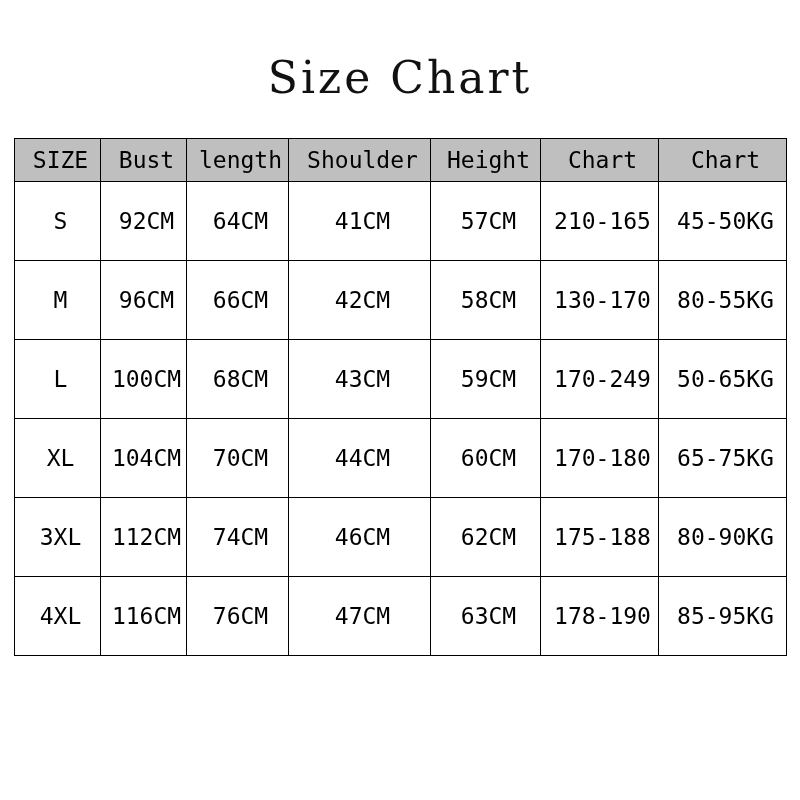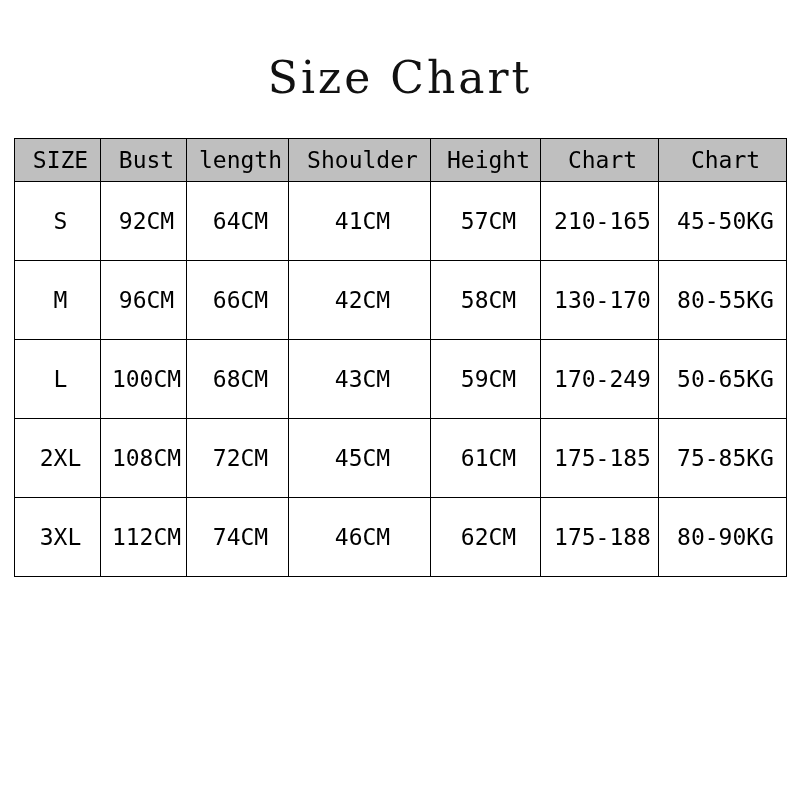--- a/index.html
+++ b/index.html
@@ -122,34 +122,43 @@
         <tr>
           <td>L</td>
           <td>100CM</td>
           <td>68CM</td>
           <td>43CM</td>
           <td>59CM</td>
           <td>170-249</td>
           <td>50-65KG</td>
         </tr>
         <tr>
-          <td>2XL</td>
-          <td>108CM</td>
-          <td>72CM</td>
-          <td>45CM</td>
-          <td>61CM</td>
-          <td>175-185</td>
-          <td>75-85KG</td>
+          <td>XL</td>
+          <td>104CM</td>
+          <td>70CM</td>
+          <td>44CM</td>
+          <td>60CM</td>
+          <td>170-180</td>
+          <td>65-75KG</td>
         </tr>
         <tr>
           <td>3XL</td>
           <td>112CM</td>
           <td>74CM</td>
           <td>46CM</td>
           <td>62CM</td>
           <td>175-188</td>
           <td>80-90KG</td>
         </tr>
+        <tr>
+          <td>4XL</td>
+          <td>116CM</td>
+          <td>76CM</td>
+          <td>47CM</td>
+          <td>63CM</td>
+          <td>178-190</td>
+          <td>85-95KG</td>
+        </tr>
       </tbody>
     </table>
   </div>
 
 </div>
 
 </body></html>

